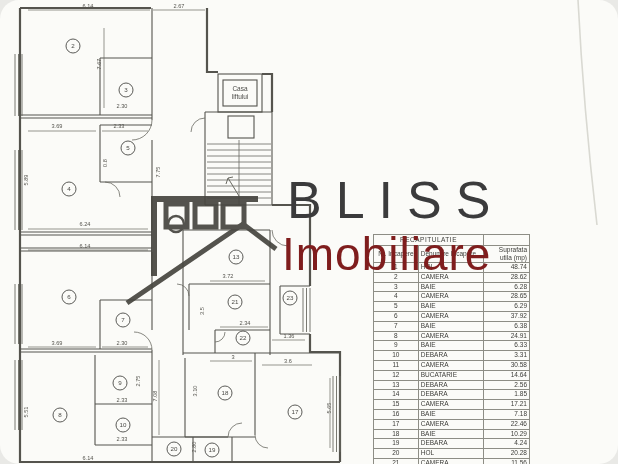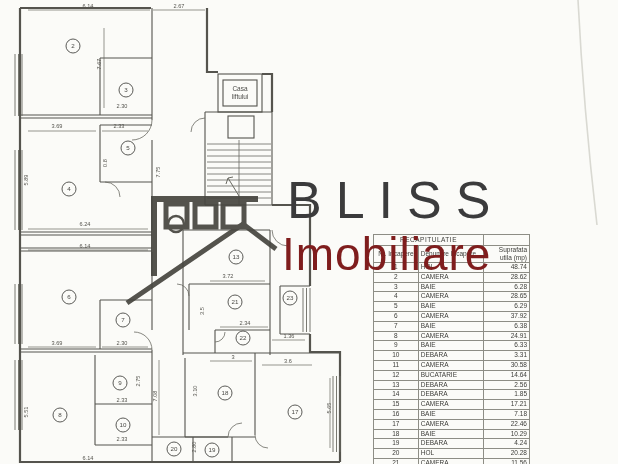--- a/index.html
+++ b/index.html
@@ -1,17 +1,17 @@
 <!DOCTYPE html>
 <html><head>
 <meta charset="utf-8">
 <style>
   html,body{margin:0;padding:0;background:#e9e9e6;}
   #stage{position:relative;width:618px;height:464px;background:#fbfbf8;overflow:hidden;
-         font-family:"Liberation Sans",sans-serif;}
+         font-family:"Liberation Sans",sans-serif;border-radius:19px;}
   svg text{font-family:"Liberation Sans",sans-serif;}
   
   #recap{position:absolute;left:373px;top:234px;width:157px;border-collapse:collapse;
          font-size:6.5px;color:#3c3c38;background:transparent;}
   #recap td,#recap th{border:1px solid #8d8d85;padding:0 2px;height:8.8px;line-height:8.8px;
          font-weight:normal;white-space:nowrap;overflow:hidden;}
   #recap .title{ text-align:center;letter-spacing:.5px;height:10px;line-height:10px;}
   #recap .hdr{height:16px;line-height:8px;text-align:center;white-space:normal;}
   #recap .c-num{width:42px;text-align:center;}
   #recap .c-name{width:64px;text-align:left;}

